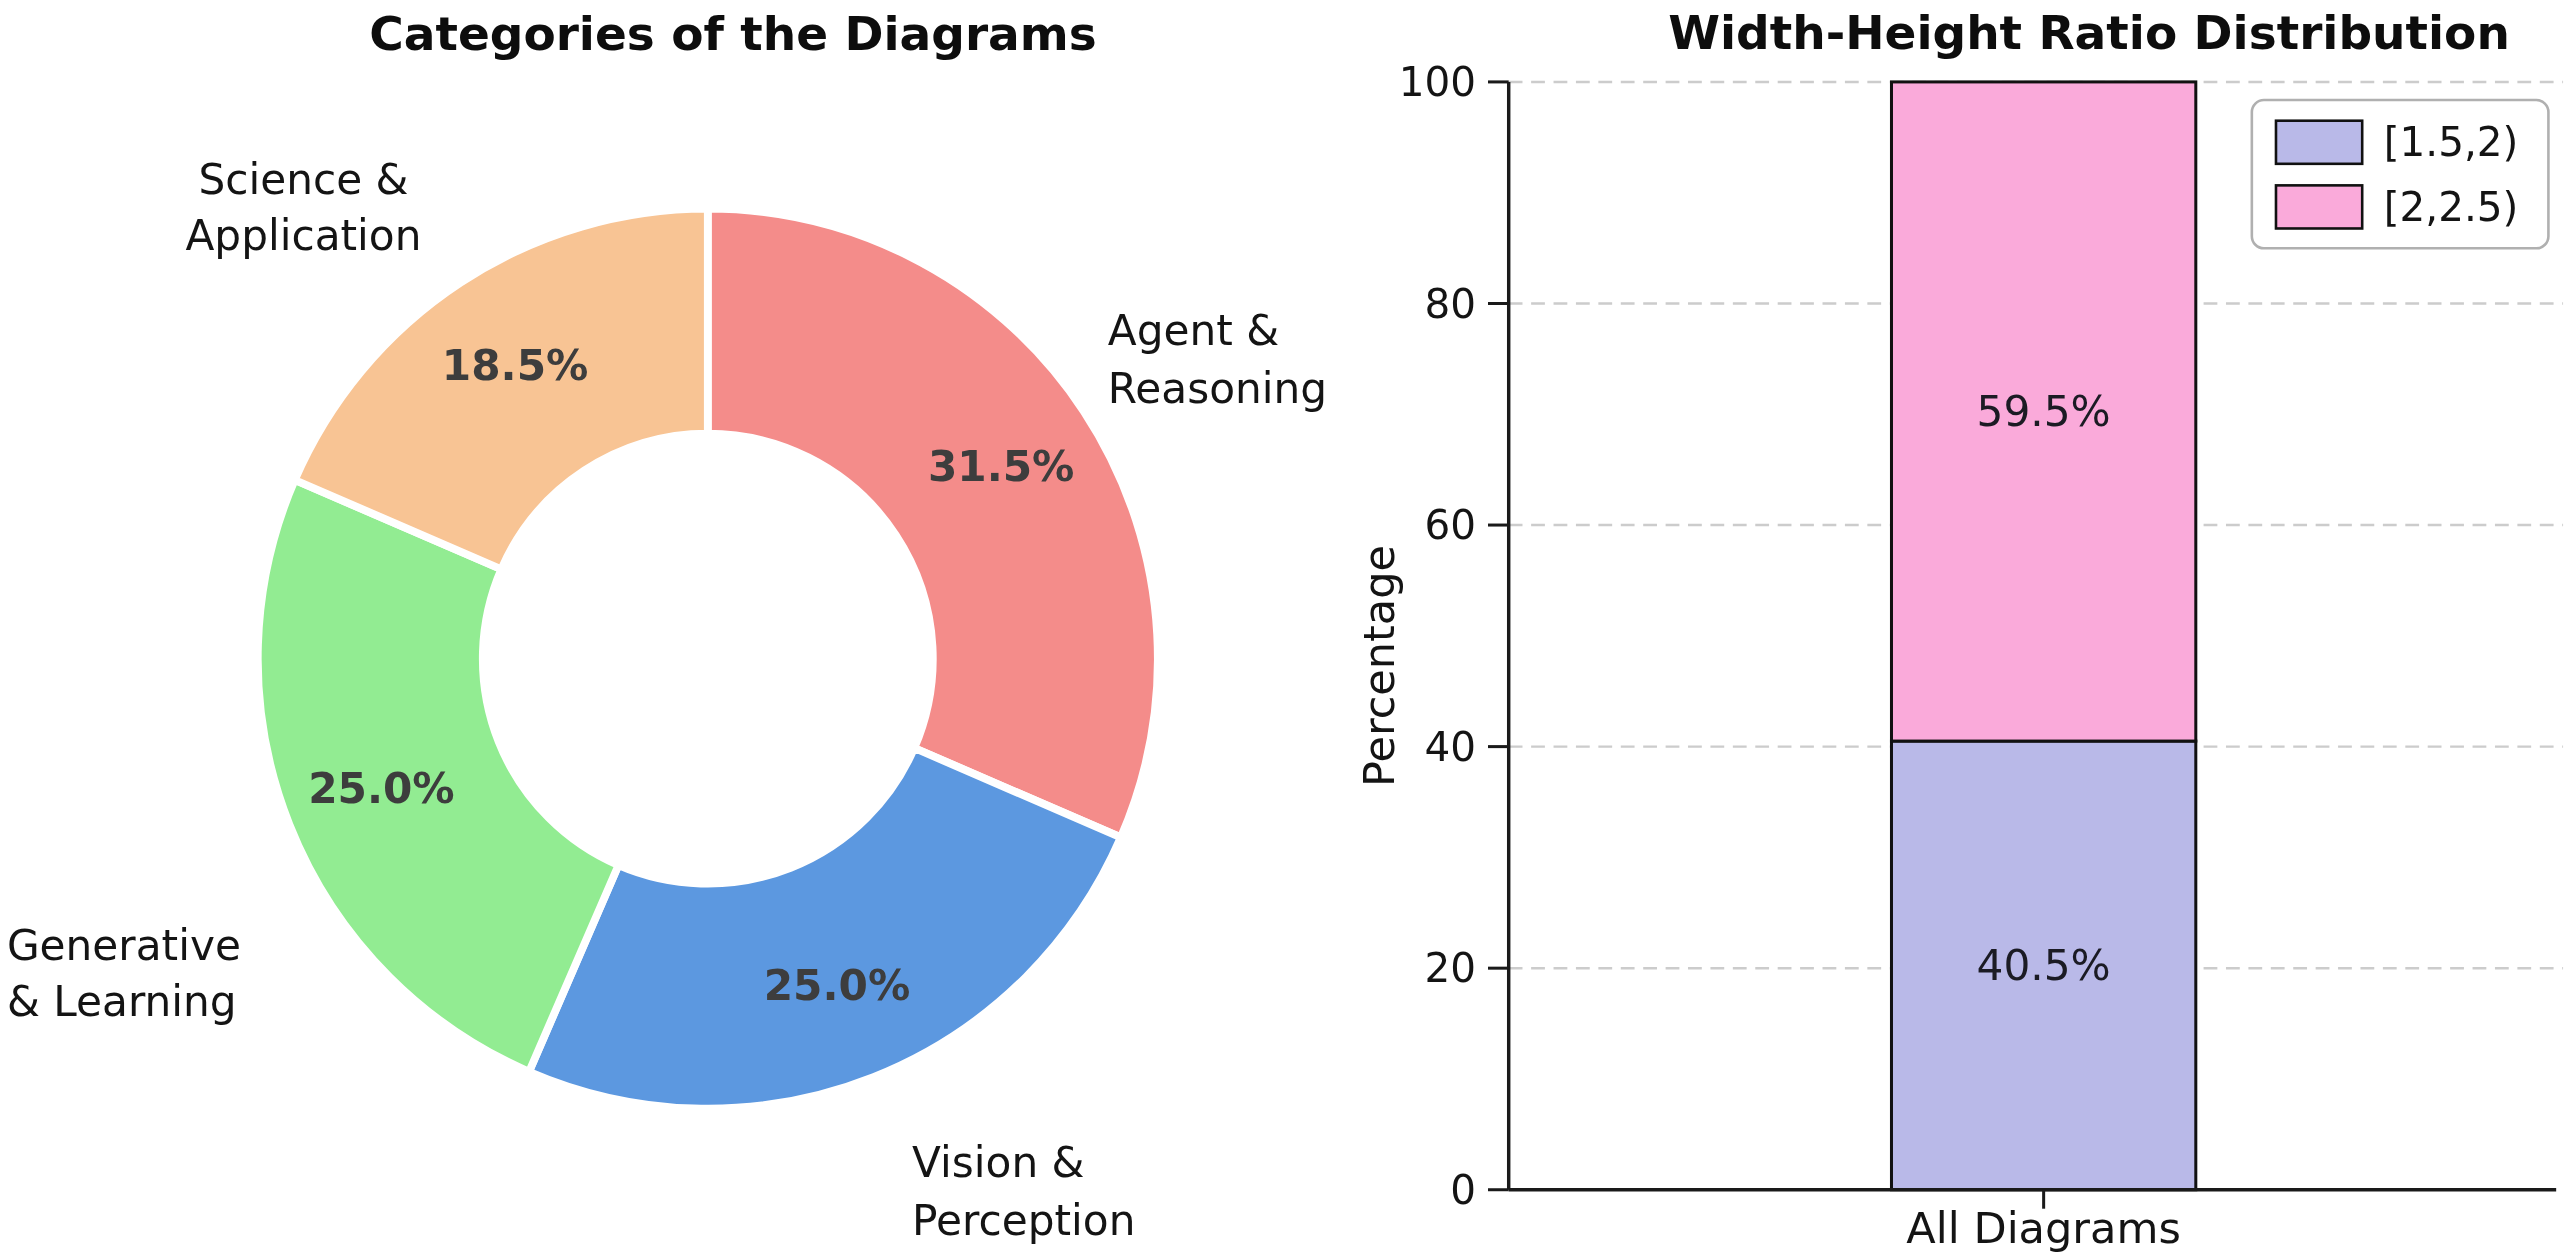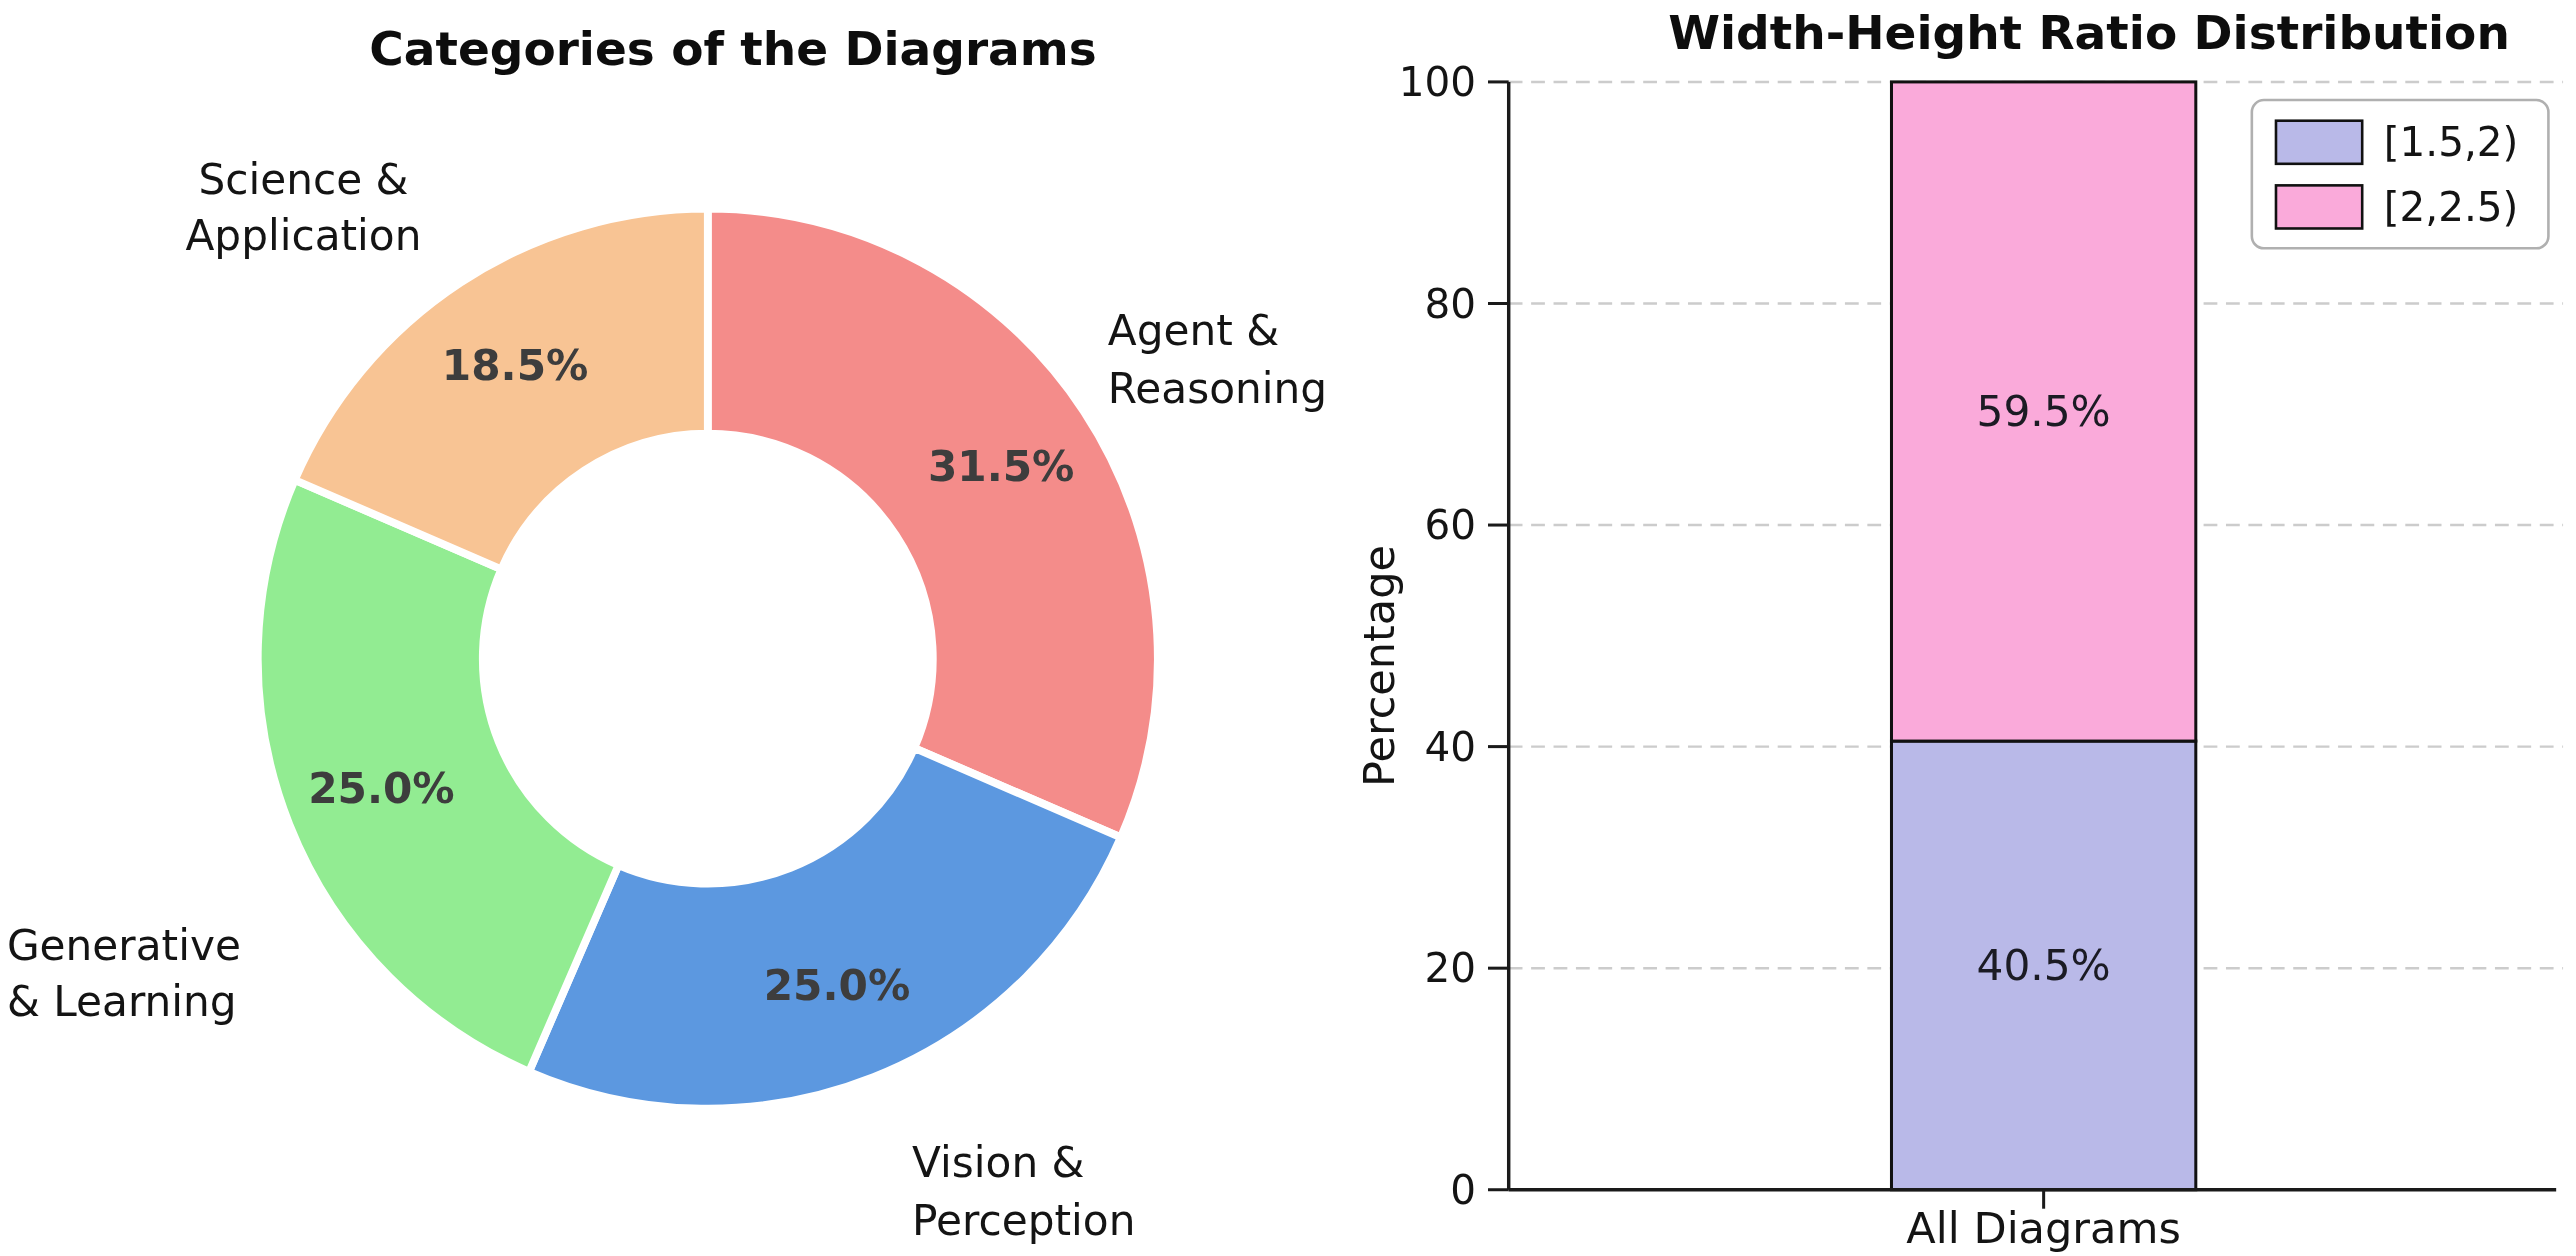--- a/index.html
+++ b/index.html
@@ -19,21 +19,21 @@
   }
   .chart-title {
     position: absolute;
     text-align: center;
     font-weight: bold;
     font-size: 47px;
     color: #0d0d0d;
     letter-spacing: 0px;
     white-space: nowrap;
   }
-  #pie-title  { left: 0px;    top: 21px; width: 1466px; }
+  #pie-title  { left: 0px;    top: 6px; width: 1466px; }
   #bar-title  { left: 1534px; top: 5.2px;  width: 1110px; }
   #y-axis-label {
     position: absolute;
     left: 1164px;
     top: 640px;
     width: 431px;
     height: 52px;
     text-align: center;
     font-size: 43px;
     color: #141414;

